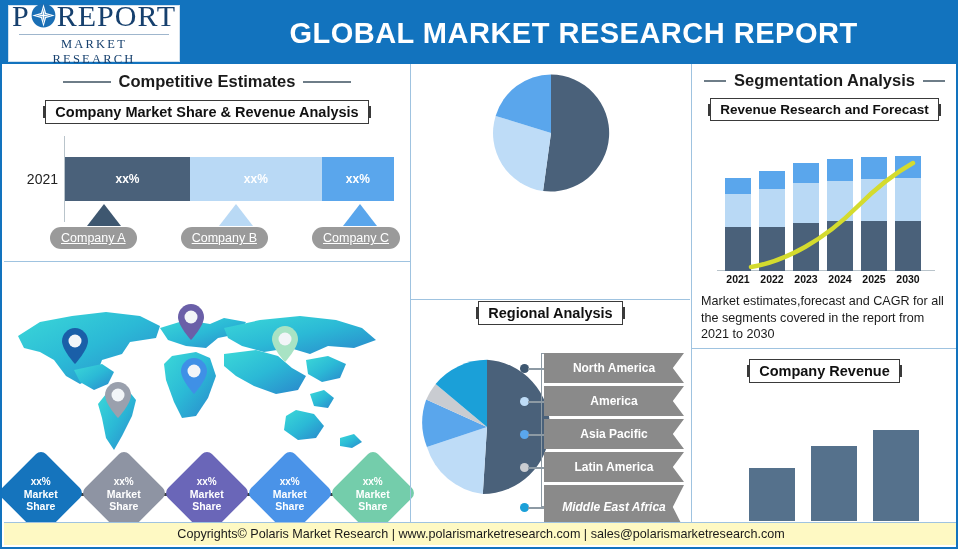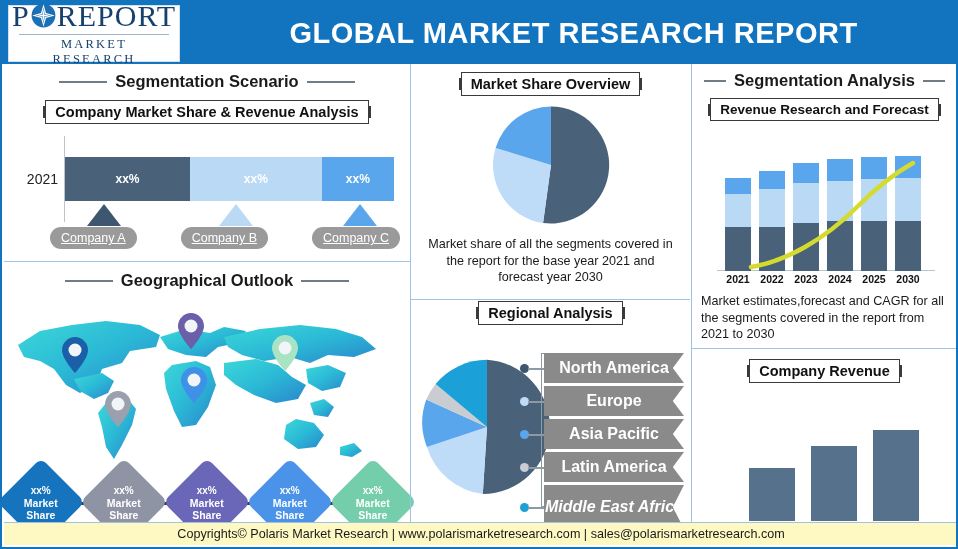--- a/index.html
+++ b/index.html
@@ -84,21 +84,21 @@
   .sbar{position:absolute;bottom:14px;width:26px;display:flex;flex-direction:column;justify-content:flex-end;}
   .sbseg{width:100%;}
   .saxis{position:absolute;left:0;bottom:14px;width:218px;height:1px;background:#b9c4cb;}
   .syear{position:absolute;bottom:0;width:34px;text-align:center;font-size:10.5px;font-weight:bold;color:#111;}
 
   
   .ribbons{position:absolute;right:6px;top:52px;width:140px;}
   .ribbon{
     position:relative;height:30px;margin-bottom:3px;background:#8a8a8a;color:#fff;
     display:flex;align-items:center;justify-content:center;text-align:center;
-    font-size:16px;font-weight:bold;line-height:1.08;
+    font-size:12px;font-weight:bold;line-height:1.08;
     clip-path:polygon(0 0,100% 0,92% 50%,100% 100%,0 100%);
   }
   .ribbon.tall{height:44px;font-style:italic;}
   .rdot{position:absolute;width:9px;height:9px;border-radius:50%;}
   .rline{position:absolute;height:1.6px;background:#8d9aa4;}
 
   
   .crchart{position:absolute;left:46px;top:52px;width:190px;height:110px;}
   .crbar{position:absolute;bottom:0;width:46px;background:#55718c;}
   .cryear{position:absolute;width:56px;text-align:center;font-size:16px;font-weight:bold;color:#111;}
@@ -132,21 +132,21 @@
       <div class="logo-sub">MARKET RESEARCH</div>
     </div>
     <div class="header-title">GLOBAL MARKET RESEARCH REPORT</div>
   </div>
 
   <div class="col-left">
 
     <div class="panel hdiv" style="width:406px;height:190px;">
       <div class="sec-title" style="margin-top:8px;">
         <span class="ln"></span>
-        <span>Segmentation Scenario</span>
+        <span>Competitive Estimates</span>
         <span class="ln"></span>
       </div>
       <div class="title-wrap" style="margin-top:9px;">
         <span class="boxed-title">
           <span class="tick l"></span>
           <span>Company Market Share &amp; Revenue Analysis</span>
           <span class="tick r"></span>
         </span>
       </div>
 
@@ -167,25 +167,20 @@
       </div>
 
       <div class="pills">
         <span class="pill">Company A</span>
         <span class="pill">Company B</span>
         <span class="pill">Company C</span>
       </div>
     </div>
 
     <div class="panel" style="width:406px;height:272px;">
-      <div class="sec-title" style="margin-top:9px;">
-        <span class="ln"></span>
-        <span>Geographical Outlook</span>
-        <span class="ln"></span>
-      </div>
 
       <div class="map-wrap">
         <svg viewBox="0 0 394 160" width="394" height="160" aria-hidden="true">
           <defs>
             <linearGradient id="mapg" x1="0" y1="0" x2="1" y2="1">
               <stop offset="0%" stop-color="#3bd8d8"></stop>
               <stop offset="50%" stop-color="#2bb9d6"></stop>
               <stop offset="100%" stop-color="#2a86cb"></stop>
             </linearGradient>
           </defs>
@@ -273,35 +268,27 @@
             <span>Share</span>
           </span>
         </span>
       </div>
     </div>
   </div>
 
   <div class="col-mid">
 
     <div class="panel hdiv" style="width:279px;height:228px;">
-      <div class="title-wrap" style="margin-top:8px;">
-        <span class="boxed-title">
-          <span class="tick l"></span>
-          <span>Market Share Overview</span>
-          <span class="tick r"></span>
-        </span>
-      </div>
       <div style="display:flex;justify-content:center;margin-top:8px;">
         <svg width="122" height="122" viewBox="0 0 100 100">
           <path d="M50,50 L50,2 A48,48 0 1,1 43.5,97.6 Z" fill="#4a617a"></path>
           <path d="M50,50 L43.5,97.6 A48,48 0 0,1 4.6,36.0 Z" fill="#bedcf7"></path>
           <path d="M50,50 L4.6,36.0 A48,48 0 0,1 50,2 Z" fill="#5aa6ec"></path>
         </svg>
       </div>
-      <div class="note" style="margin:10px 14px 0 14px;">Market share of all the segments covered in the report for the base year 2021 and forecast year 2030</div>
     </div>
 
     <div class="panel" style="width:279px;height:234px;">
       <div class="title-wrap" style="margin-top:1px;">
         <span class="boxed-title">
           <span class="tick l"></span>
           <span>Regional Analysis</span>
           <span class="tick r"></span>
         </span>
       </div>
@@ -320,21 +307,21 @@
 
       <div class="ribbons">
         <div style="position:relative;">
           <span class="rdot" style="left:-24px;top:11px;background:#3e5770;"></span>
           <span class="rline" style="left:-16px;top:15px;width:16px;"></span>
           <div class="ribbon">North America</div>
         </div>
         <div style="position:relative;">
           <span class="rdot" style="left:-24px;top:11px;background:#bedcf7;"></span>
           <span class="rline" style="left:-16px;top:15px;width:16px;"></span>
-          <div class="ribbon">Europe</div>
+          <div class="ribbon">America</div>
         </div>
         <div style="position:relative;">
           <span class="rdot" style="left:-24px;top:11px;background:#5aa6ec;"></span>
           <span class="rline" style="left:-16px;top:15px;width:16px;"></span>
           <div class="ribbon">Asia Pacific</div>
         </div>
         <div style="position:relative;">
           <span class="rdot" style="left:-24px;top:11px;background:#c9ccd1;"></span>
           <span class="rline" style="left:-16px;top:15px;width:16px;"></span>
           <div class="ribbon">Latin America</div>

